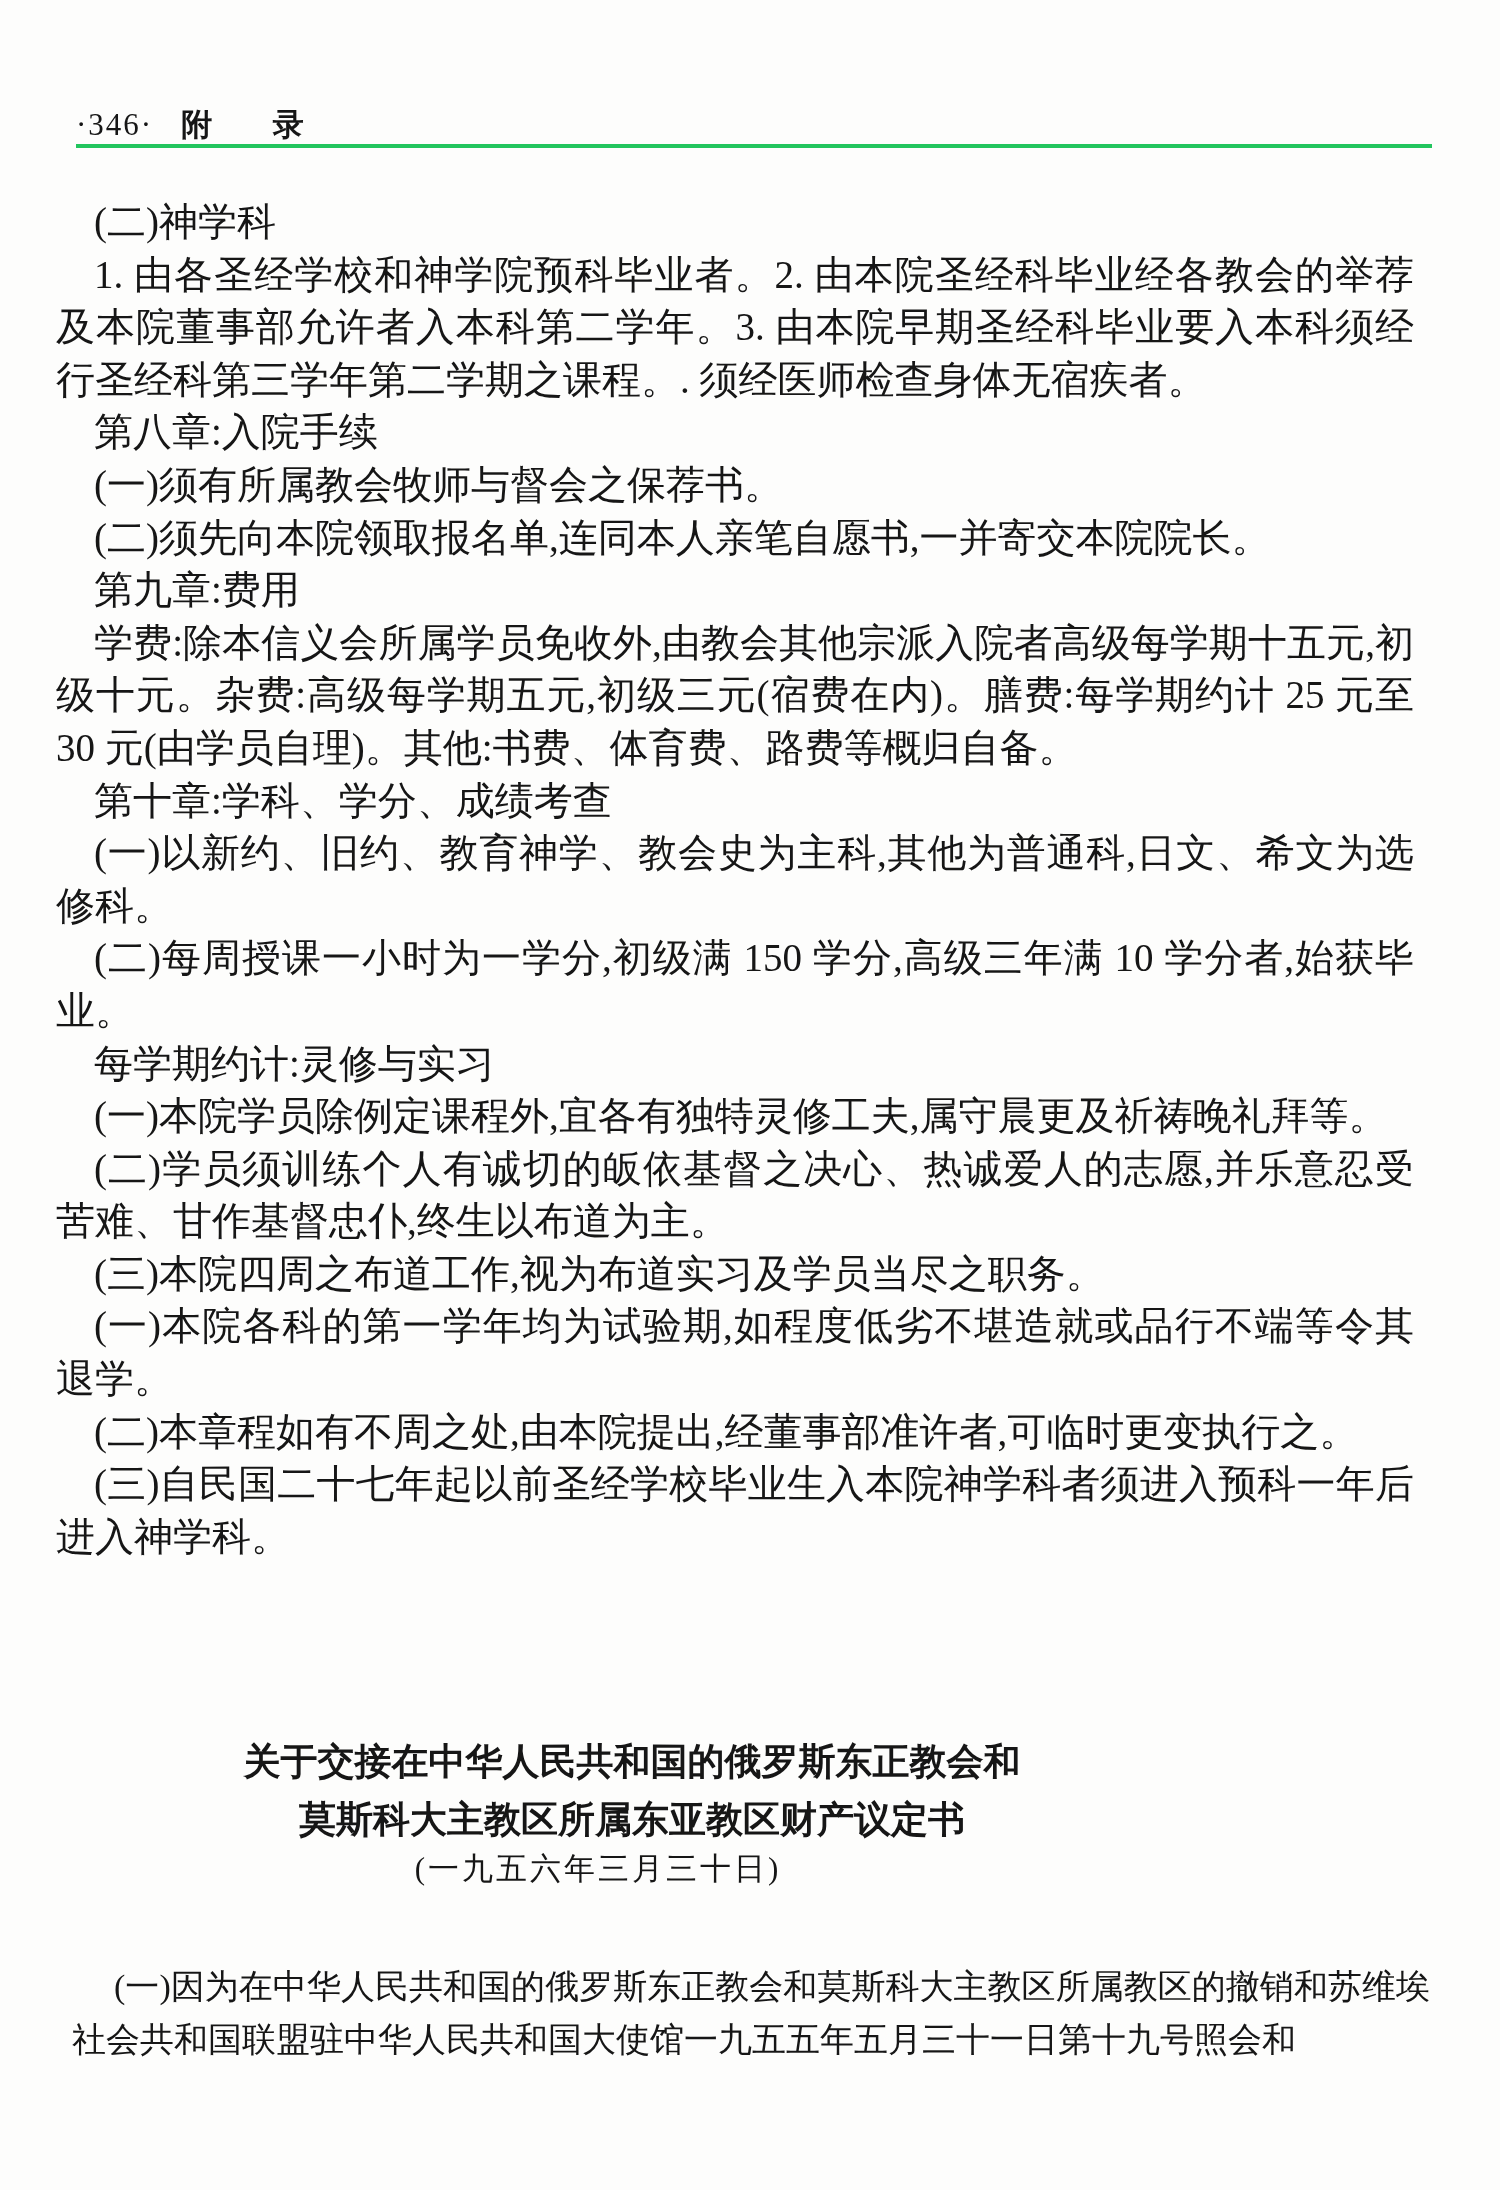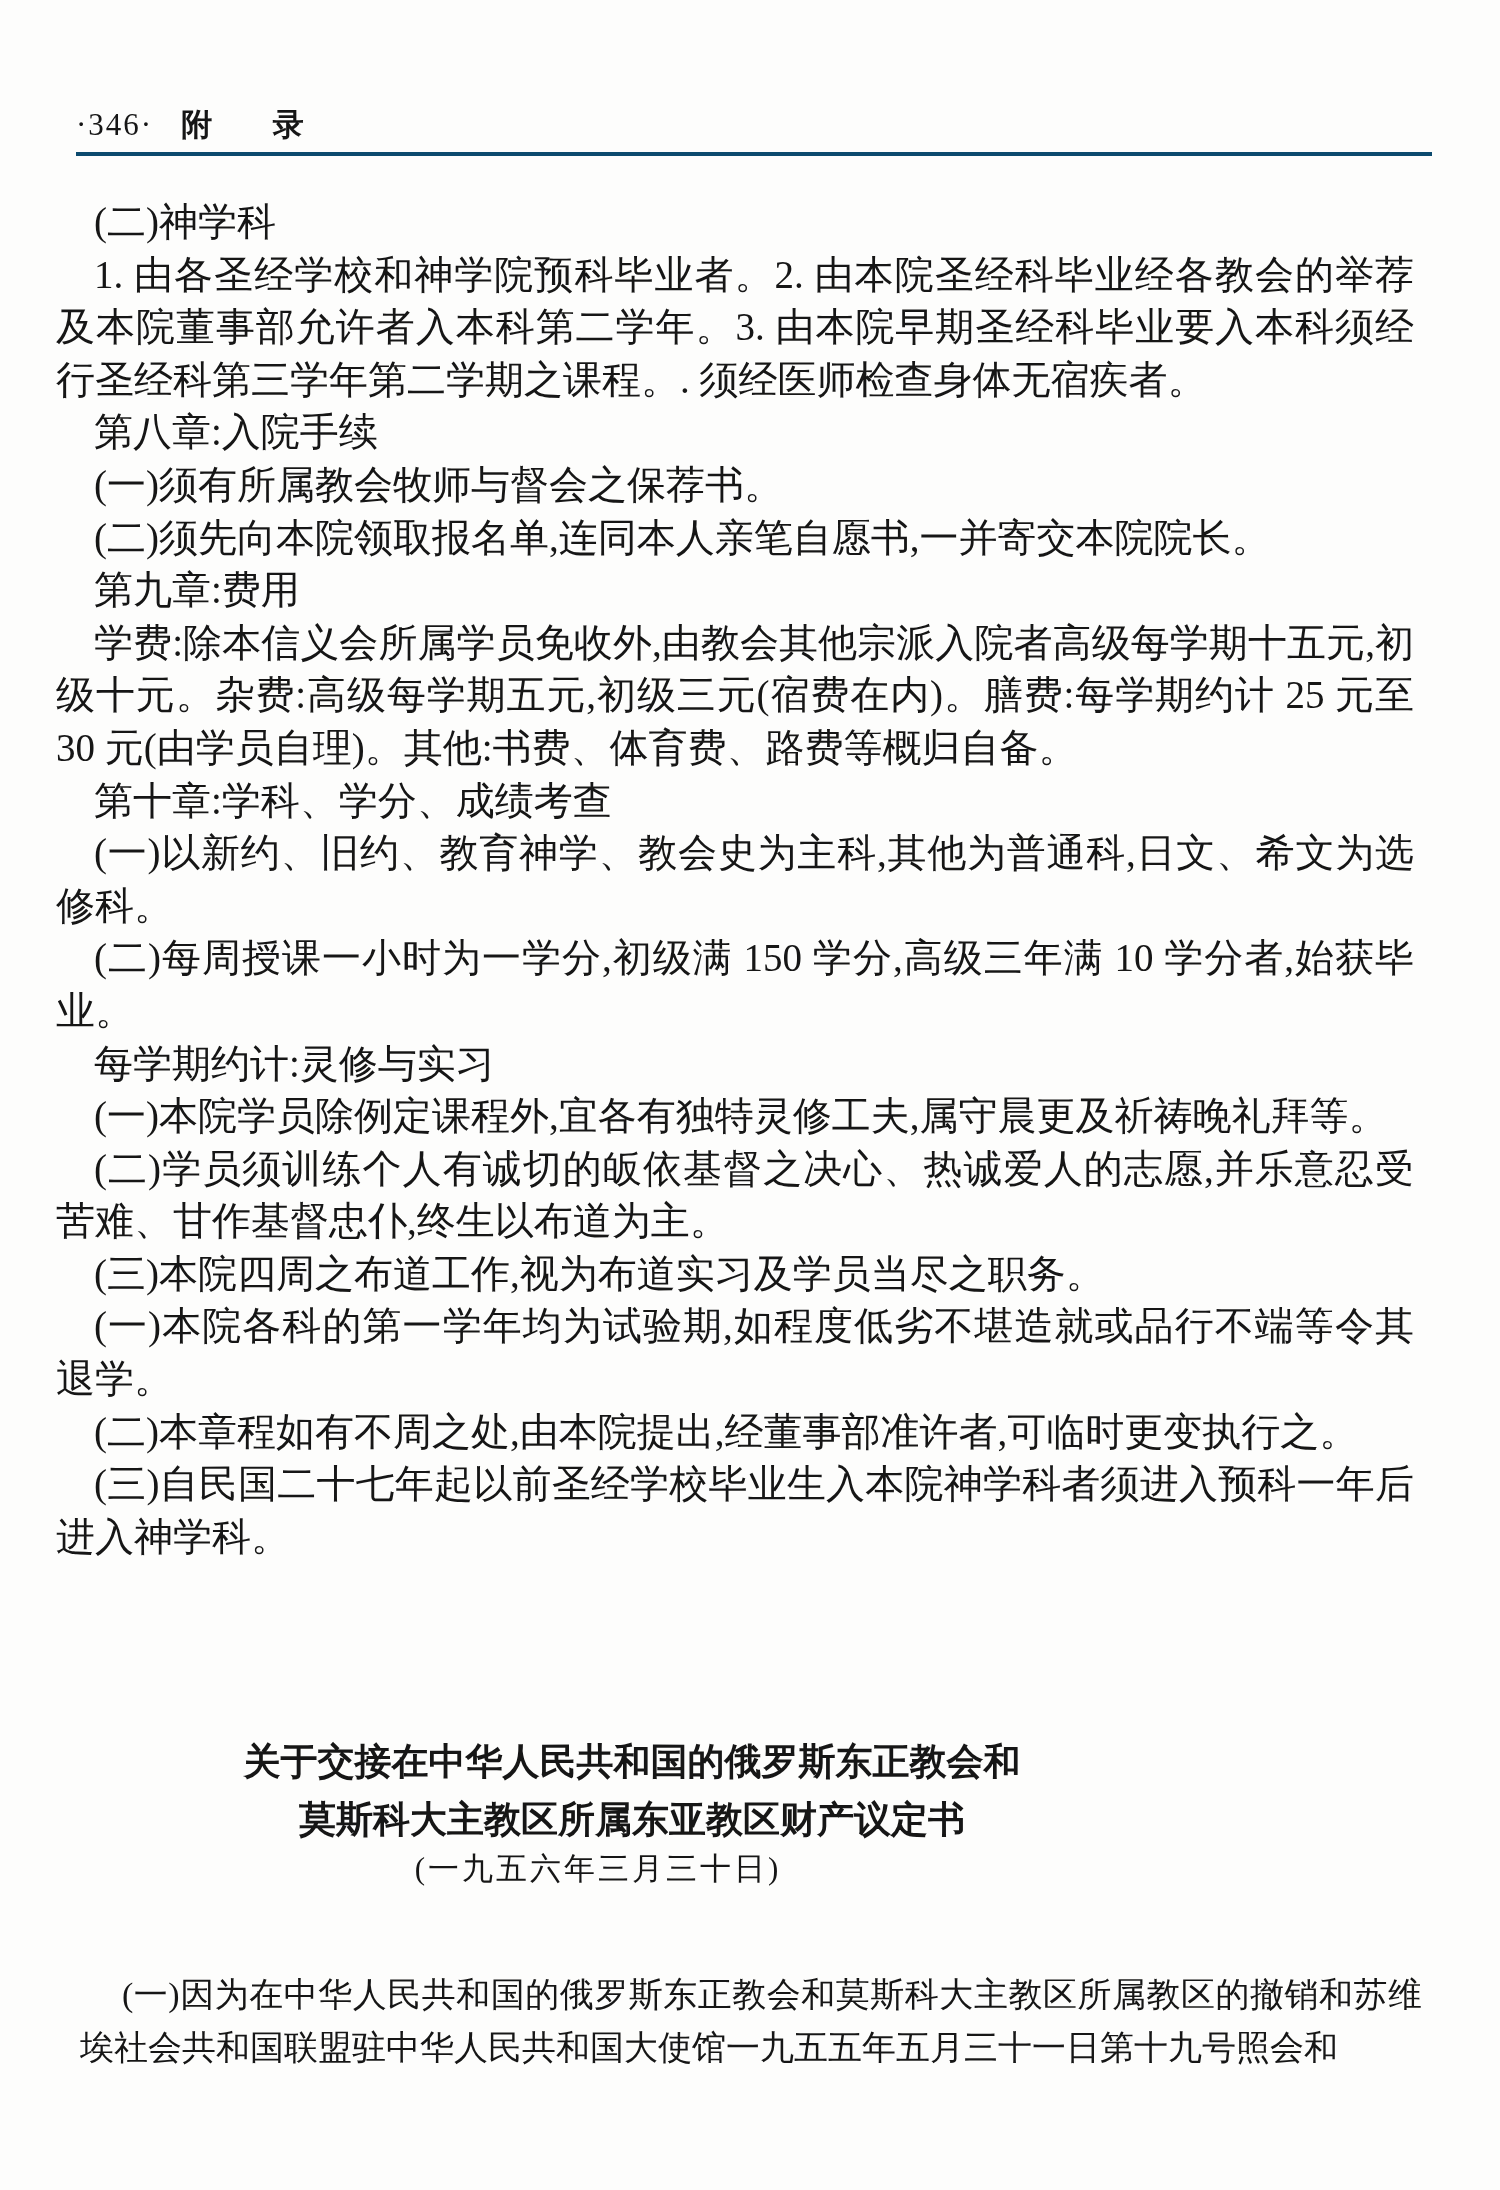--- a/index.html
+++ b/index.html
@@ -17,22 +17,22 @@
     font-family: "Liberation Serif", serif;
     overflow: hidden;
   }
 
   
   .running-head {
     position: absolute;
     top: 106px;
     left: 76px;
     right: 68px;
-    padding-bottom: 8px;
-    border-bottom: 4px solid #0c4a6e;
+    padding-bottom: 0;
+    border-bottom: 4px solid #22c55e;
     font-size: 31px;
     line-height: 38px;
     white-space: nowrap;
   }
   .page-no {
     letter-spacing: 2px;
     font-family: "Liberation Serif", serif;
   }
   .section-label {
     font-family: "Liberation Sans", sans-serif;
@@ -85,21 +85,21 @@
   .agreement-text {
     position: absolute;
     top: 1960px;
     left: 72px;
     width: 1358px;
     font-size: 34px;
     line-height: 53px;
     text-align: justify;
   }
   .agreement-text p.para {
-    margin: 8px;
+    margin: 0;
     padding: 0;
     text-indent: 42px;
   }
 </style>
 </head>
 <body>
 
 <div class="page">
 
   <div class="running-head">

